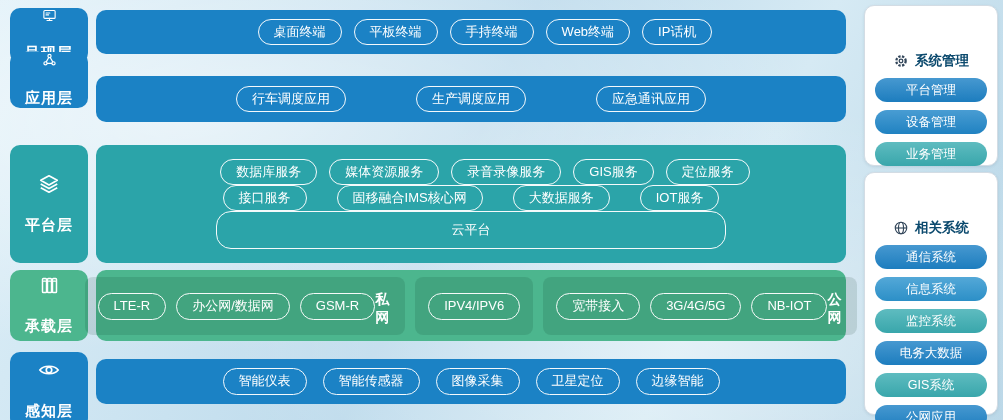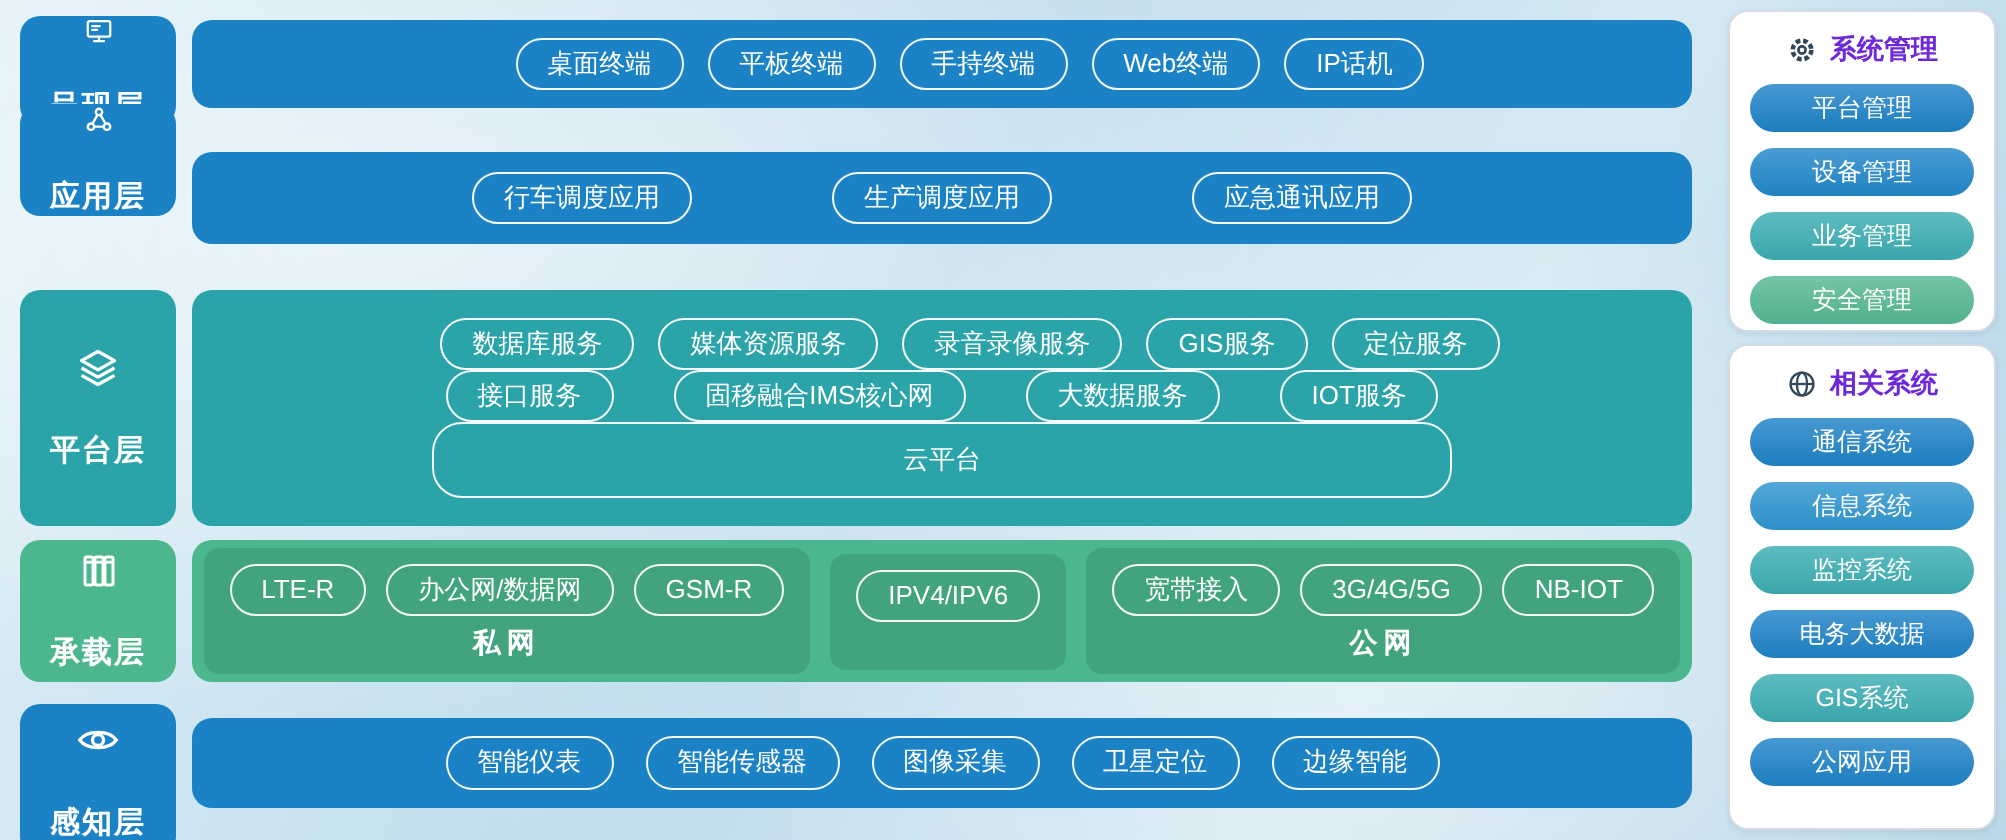--- a/index.html
+++ b/index.html
@@ -46,35 +46,35 @@
   .cloud-pill {
     border:1px solid rgba(255,255,255,0.95); border-radius:15px;
     width:510px; text-align:center; padding:9px 0; color:#fff; font-size:13px;
   }
 
   
   #band-bearer-bar { gap:10px; }
   .net-panel {
     background:rgba(0,40,28,0.12); border-radius:8px;
     min-height:58px; padding:8px 13px 6px;
-    display:flex; flex-direction:column; align-items:center;
+    display:flex; flex-direction:row; align-items:center;
   }
   .net-panel .pills { gap:10px; }
   .net-label { color:#fff; font-weight:bold; font-size:14px; letter-spacing:3px; margin-top:5px; }
 
   
   .side-panel {
     position:absolute; left:864px; width:134px;
     background:#fff; border:1px solid #d3dce4; border-radius:10px;
     padding:8px 10px 9px; display:flex; flex-direction:column;
     box-shadow:0 1px 3px rgba(40,70,100,0.12);
   }
   .side-header {
     display:flex; align-items:center; justify-content:center; gap:6px;
-    color:#6d28d9; font-weight:bold; font-size:13.5px; padding:2px 0 4px;
+    color:#0c4a6e; font-weight:bold; font-size:13.5px; padding:2px 0 4px;margin-top:36px;
   }
   .side-items { display:flex; flex-direction:column; justify-content:flex-start; flex:1; }
   .side-item {
     height:24px; border-radius:12px; color:#fff; font-size:12.5px;
     display:flex; align-items:center; justify-content:center;
     margin:4px 0; cursor:pointer;
     background-image:linear-gradient(180deg, rgba(255,255,255,0.18), rgba(0,0,0,0.04));
   }
 </style>
 </head>

